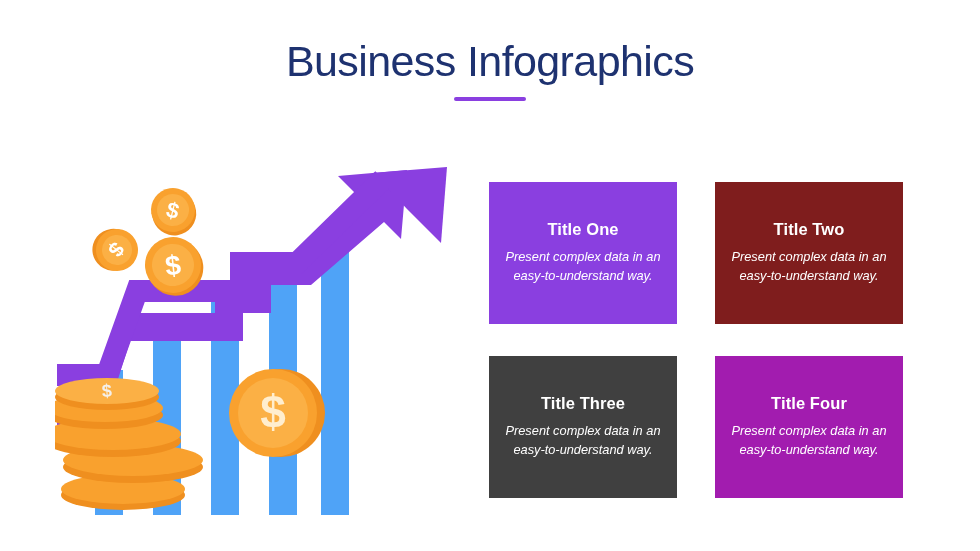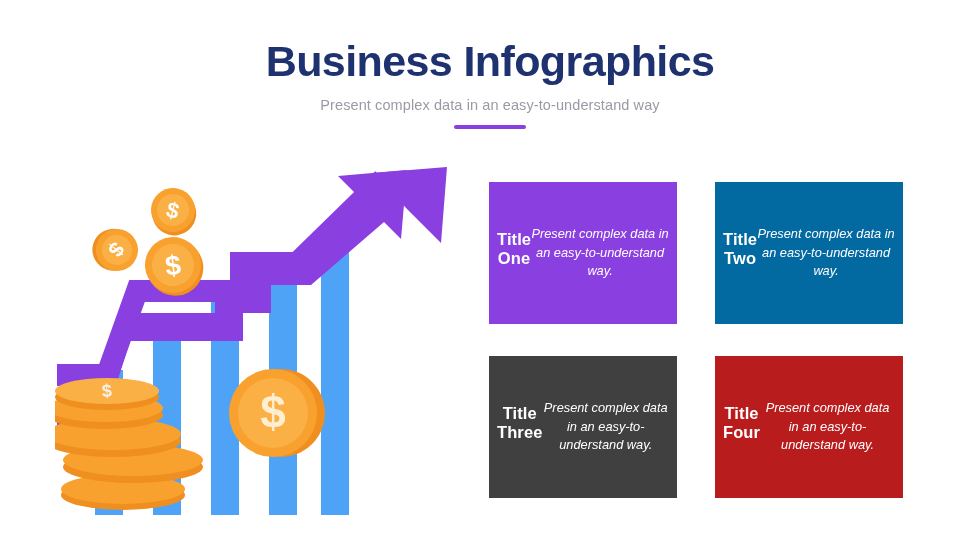--- a/index.html
+++ b/index.html
@@ -28,21 +28,21 @@
   .header {
     position: absolute;
     top: 38px;
     left: 0;
     width: 980px;
     text-align: center;
   }
 
   .page-title {
     font-size: 43px;
-    font-weight: bold;
+    font-weight: normal;
     color: #1e3270;
     letter-spacing: -0.6px;
     line-height: 1.1;
   }
 
   .page-subtitle {
     margin-top: 12px;
     font-size: 14.5px;
     color: #9a9aa6;
     letter-spacing: 0.1px;
@@ -76,21 +76,21 @@
     height: 316px;
     display: grid;
     grid-template-columns: 200px 200px;
     grid-template-rows: 142px 142px;
     column-gap: 26px;
     row-gap: 32px;
   }
 
   .card {
     display: flex;
-    flex-direction: row;
+    flex-direction: column;
     align-items: center;
     justify-content: center;
     text-align: center;
     padding: 10px 8px;
     margin-left: 12px;
   }
 
   .card-title {
     font-size: 16.5px;
     font-weight: bold;
@@ -109,21 +109,20 @@
   .card-two .card-title,
   .card-two .card-body { color: #ffffff; }
 </style>
 </head>
 <body>
 
 <div class="slide">
 
   <div class="header">
     <div class="page-title">Business Infographics</div>
-    <div class="page-subtitle">Present complex data in an easy-to-understand way</div>
     <div class="title-underline"></div>
   </div>
 
   <div class="illustration">
     <svg width="400" height="350" viewBox="0 0 400 350" xmlns="http://www.w3.org/2000/svg">
       <defs>
         <g id="coin-face">
           <circle cx="0" cy="0" r="30" fill="#f9a12e"></circle>
           <circle cx="0" cy="0" r="23" fill="#fbb045"></circle>
         </g>
@@ -200,29 +199,29 @@
     </svg>
   </div>
 
   <div class="cards">
 
     <div class="card card-one" style="background:#8a3fe0">
       <div class="card-title">Title One</div>
       <div class="card-body">Present complex data in an easy-to-understand way.</div>
     </div>
 
-    <div class="card card-two" style="background:#0369a1">
+    <div class="card card-two" style="background:#7f1d1d">
       <div class="card-title">Title Two</div>
       <div class="card-body">Present complex data in an easy-to-understand way.</div>
     </div>
 
     <div class="card card-three" style="background:#404040">
       <div class="card-title">Title Three</div>
       <div class="card-body">Present complex data in an easy-to-understand way.</div>
     </div>
 
-    <div class="card card-four" style="background:#b91c1c">
+    <div class="card card-four" style="background:#a21caf">
       <div class="card-title">Title Four</div>
       <div class="card-body">Present complex data in an easy-to-understand way.</div>
     </div>
 
   </div>
 </div>
 
 </body></html>

